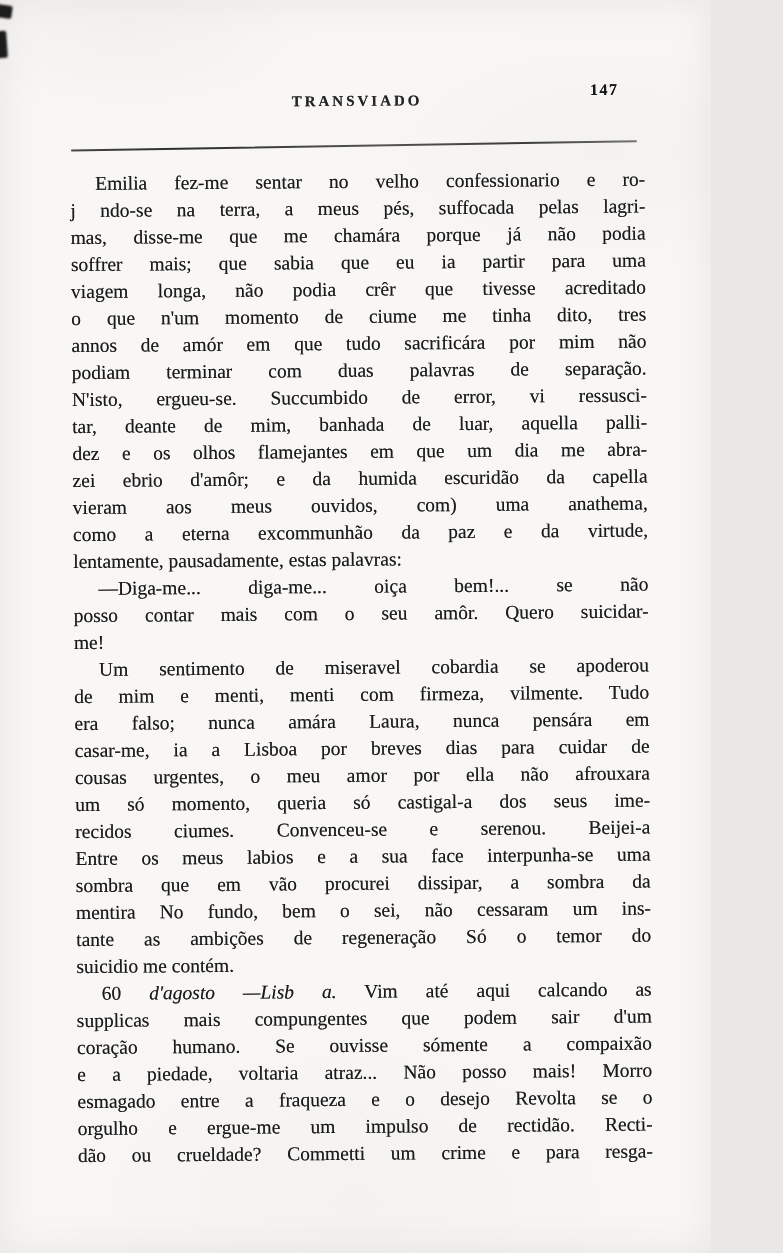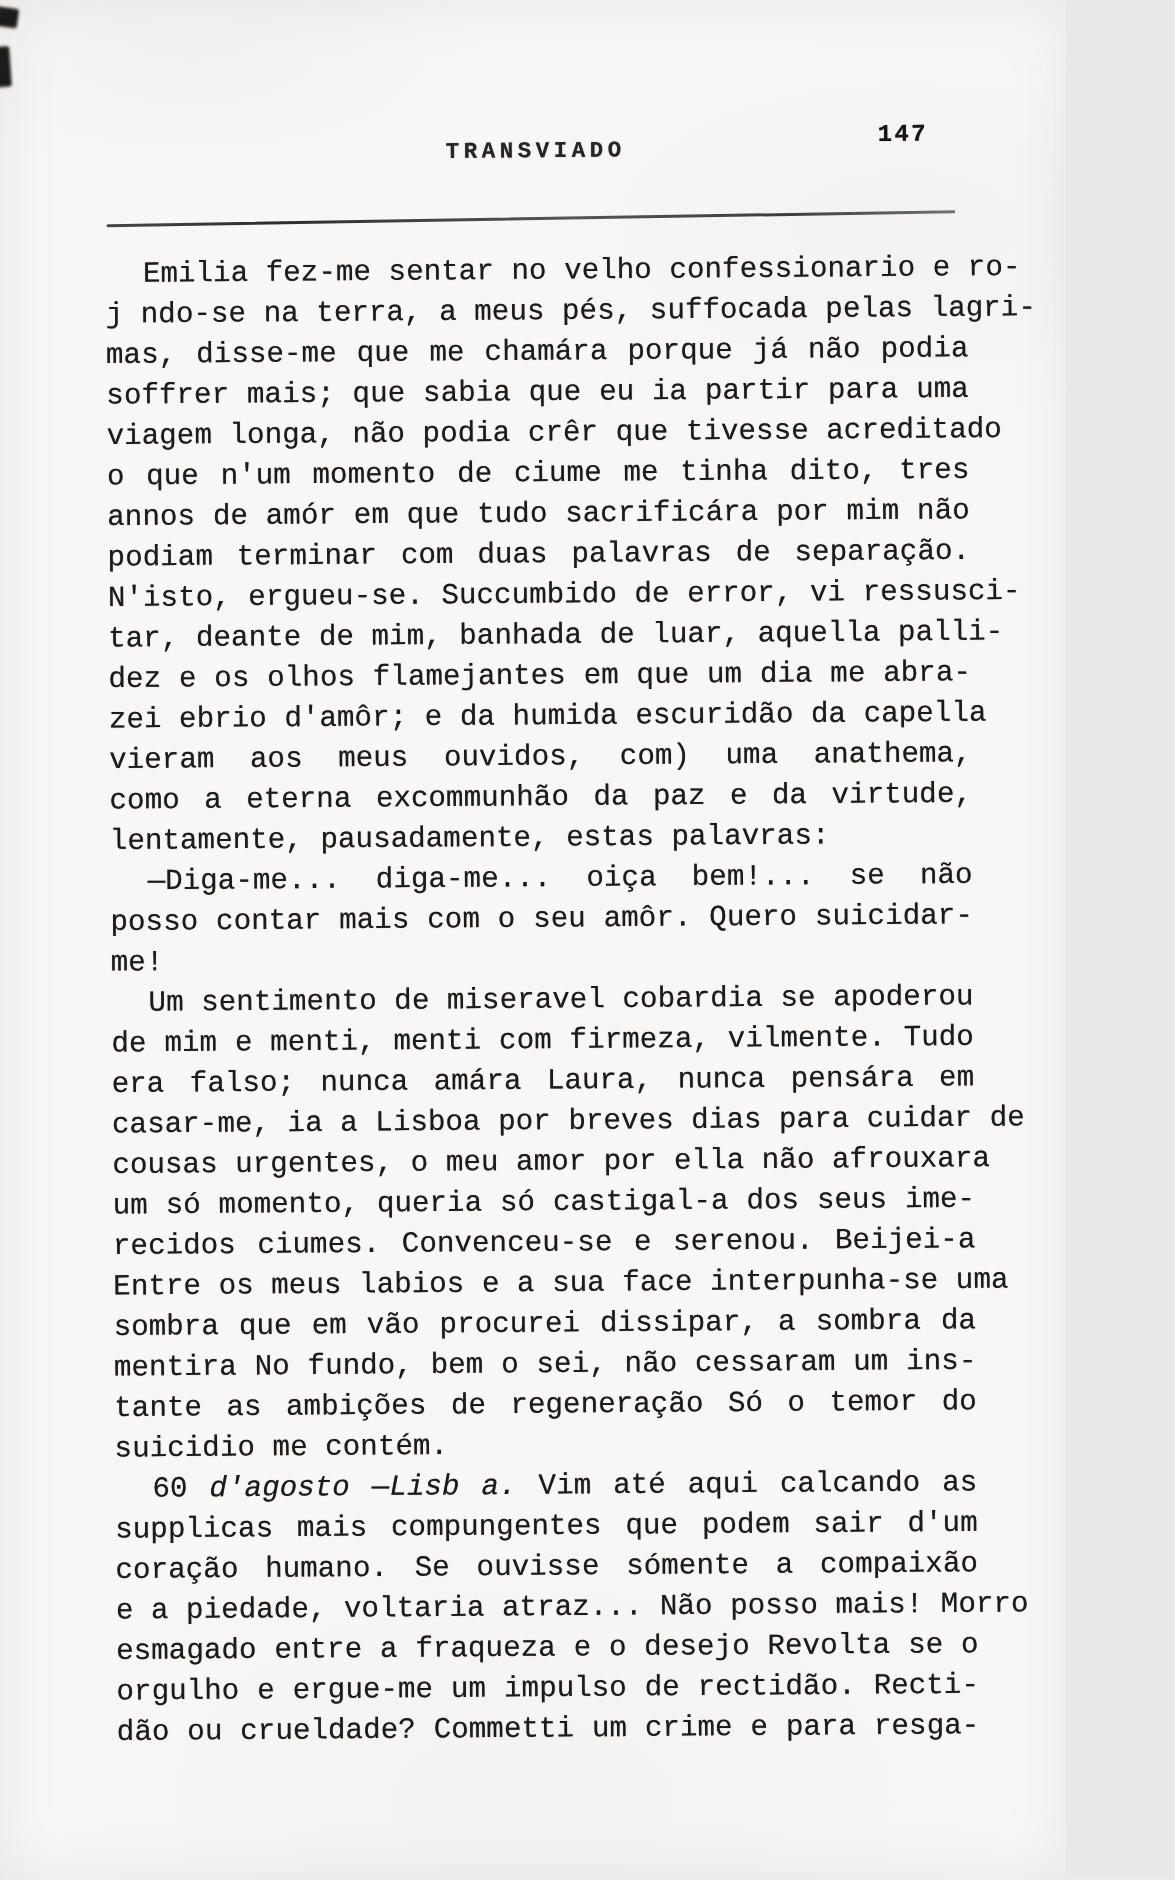--- a/index.html
+++ b/index.html
@@ -11,21 +11,20 @@
   .scan{
     position:relative;
     width:711px;height:1253px;
     overflow:hidden;
     background:
       radial-gradient(ellipse 300px 120px at 18% 3%, rgba(0,0,0,0.025), transparent 70%),
       radial-gradient(ellipse 400px 200px at 85% 12%, rgba(0,0,0,0.02), transparent 70%),
       radial-gradient(ellipse 500px 300px at 50% 96%, rgba(0,0,0,0.02), transparent 70%),
       #f8f7f5;
     box-shadow:inset 0 0 40px rgba(120,115,105,0.12);
-    font-family:Liberation Mono, monospace;
   }
   
   .mark{position:absolute;background:#1c1c1c;filter:blur(1px);border-radius:2px;}
   .mark-1{left:-4px;top:5px;width:16px;height:13px;transform:rotate(8deg);}
   .mark-2{left:-4px;top:31px;width:11px;height:27px;transform:rotate(-4deg);}
 
   .content{
     position:absolute;left:73px;top:88px;width:575px;height:1120px;
     transform:rotate(-0.45deg);
     transform-origin:45% 40%;

